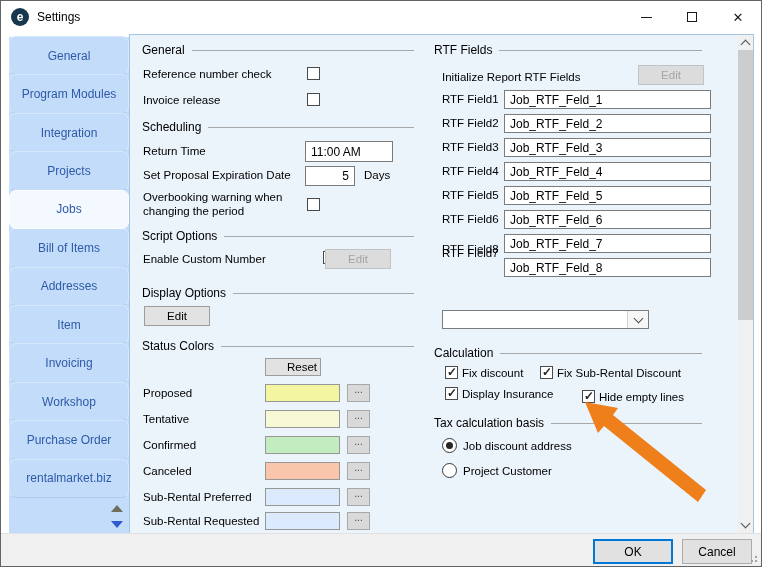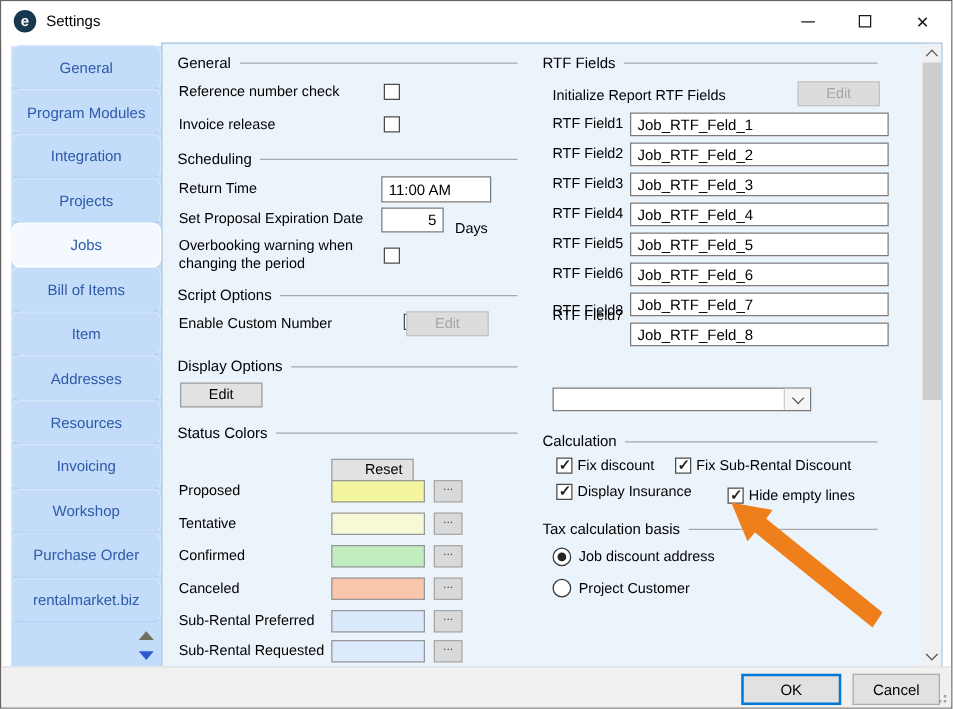--- a/index.html
+++ b/index.html
@@ -105,27 +105,24 @@
       <div class="tab">
           <span>Projects</span>
         </div>
       <div class="tab on">
           <span>Jobs</span>
         </div>
       <div class="tab">
           <span>Bill of Items</span>
         </div>
       <div class="tab">
+          <span>Addresses</span>
+        </div>
+      <div class="tab">
           <span>Item</span>
-        </div>
-      <div class="tab">
-          <span>Addresses</span>
-        </div>
-      <div class="tab">
-          <span>Resources</span>
         </div>
       <div class="tab">
           <span>Invoicing</span>
         </div>
       <div class="tab">
           <span>Workshop</span>
         </div>
       <div class="tab">
           <span>Purchase Order</span>
         </div>
@@ -156,21 +153,21 @@
     </div>
 
     <div class="grouphdr" style="left:12px; top:85px; width:272px;">
       <span class="txt">Scheduling</span>
         <span class="line"></span>
     </div>
     <span class="abs lbl" style="left:13px; top:110px;">Return Time</span>
     <input class="abs tinput" style="left: 175px; top: 106px; width: 88px; height: 21px;" value="11:00 AM">
     <span class="abs lbl" style="left:13px; top:134px;">Set Proposal Expiration Date</span>
     <input class="abs tinput" style="left: 175px; top: 131px; width: 50px; height: 20px; text-align: right;" value="5">
-    <span class="abs lbl" style="left:234px; top:134px;margin-top:8px;">Days</span>
+    <span class="abs lbl" style="left:234px; top:134px;">Days</span>
     <span class="abs" style="left:13px; top:155px; width:158px; line-height:14px;">Overbooking warning when changing the period</span>
     <span class="abs cb" style="left:177px; top:163px;"></span>
 
     <div class="grouphdr" style="left:12px; top:194px; width:272px;">
       <span class="txt">Script Options</span>
         <span class="line"></span>
     </div>
     <span class="abs lbl" style="left:13px; top:218px;">Enable Custom Number</span>
     <span class="abs cb" style="left:177px; top:216px;"></span>
     <div class="abs btn disabled" style="left:195px; top:214px; width:66px; height:20px;">Edit</div>
@@ -178,21 +175,21 @@
     <div class="grouphdr" style="left:12px; top:251px; width:272px;">
       <span class="txt">Display Options</span>
         <span class="line"></span>
     </div>
     <div class="abs btn" style="left:14px; top:271px; width:66px; height:20px;">Edit</div>
 
     <div class="grouphdr" style="left:12px; top:304px; width:272px;">
       <span class="txt">Status Colors</span>
         <span class="line"></span>
     </div>
-    <div class="abs btn" style="left:135px; top:332px; width:66px; height:18px;padding-left:18px;">Reset</div>
+    <div class="abs btn" style="left:135px; top:323px; width:56px; height:18px;padding-left:18px;">Reset</div>
 
     <span class="abs lbl" style="left:13px; top:352px;">Proposed</span>
     <div class="abs swatch" style="left: 135px; top: 349px; width: 75px; height: 18px; background-color: rgb(243, 245, 160);"></div>
     <div class="abs browse" style="left:217px; top:349px; width:23px; height:18px;">...</div>
 
     <span class="abs lbl" style="left:13px; top:378px;text-align:center;">Tentative</span>
     <div class="abs swatch" style="left: 135px; top: 375px; width: 75px; height: 18px; background-color: rgb(247, 248, 213);"></div>
     <div class="abs browse" style="left:217px; top:375px; width:23px; height:18px;">...</div>
 
     <span class="abs lbl" style="left:13px; top:404px;">Confirmed</span>

